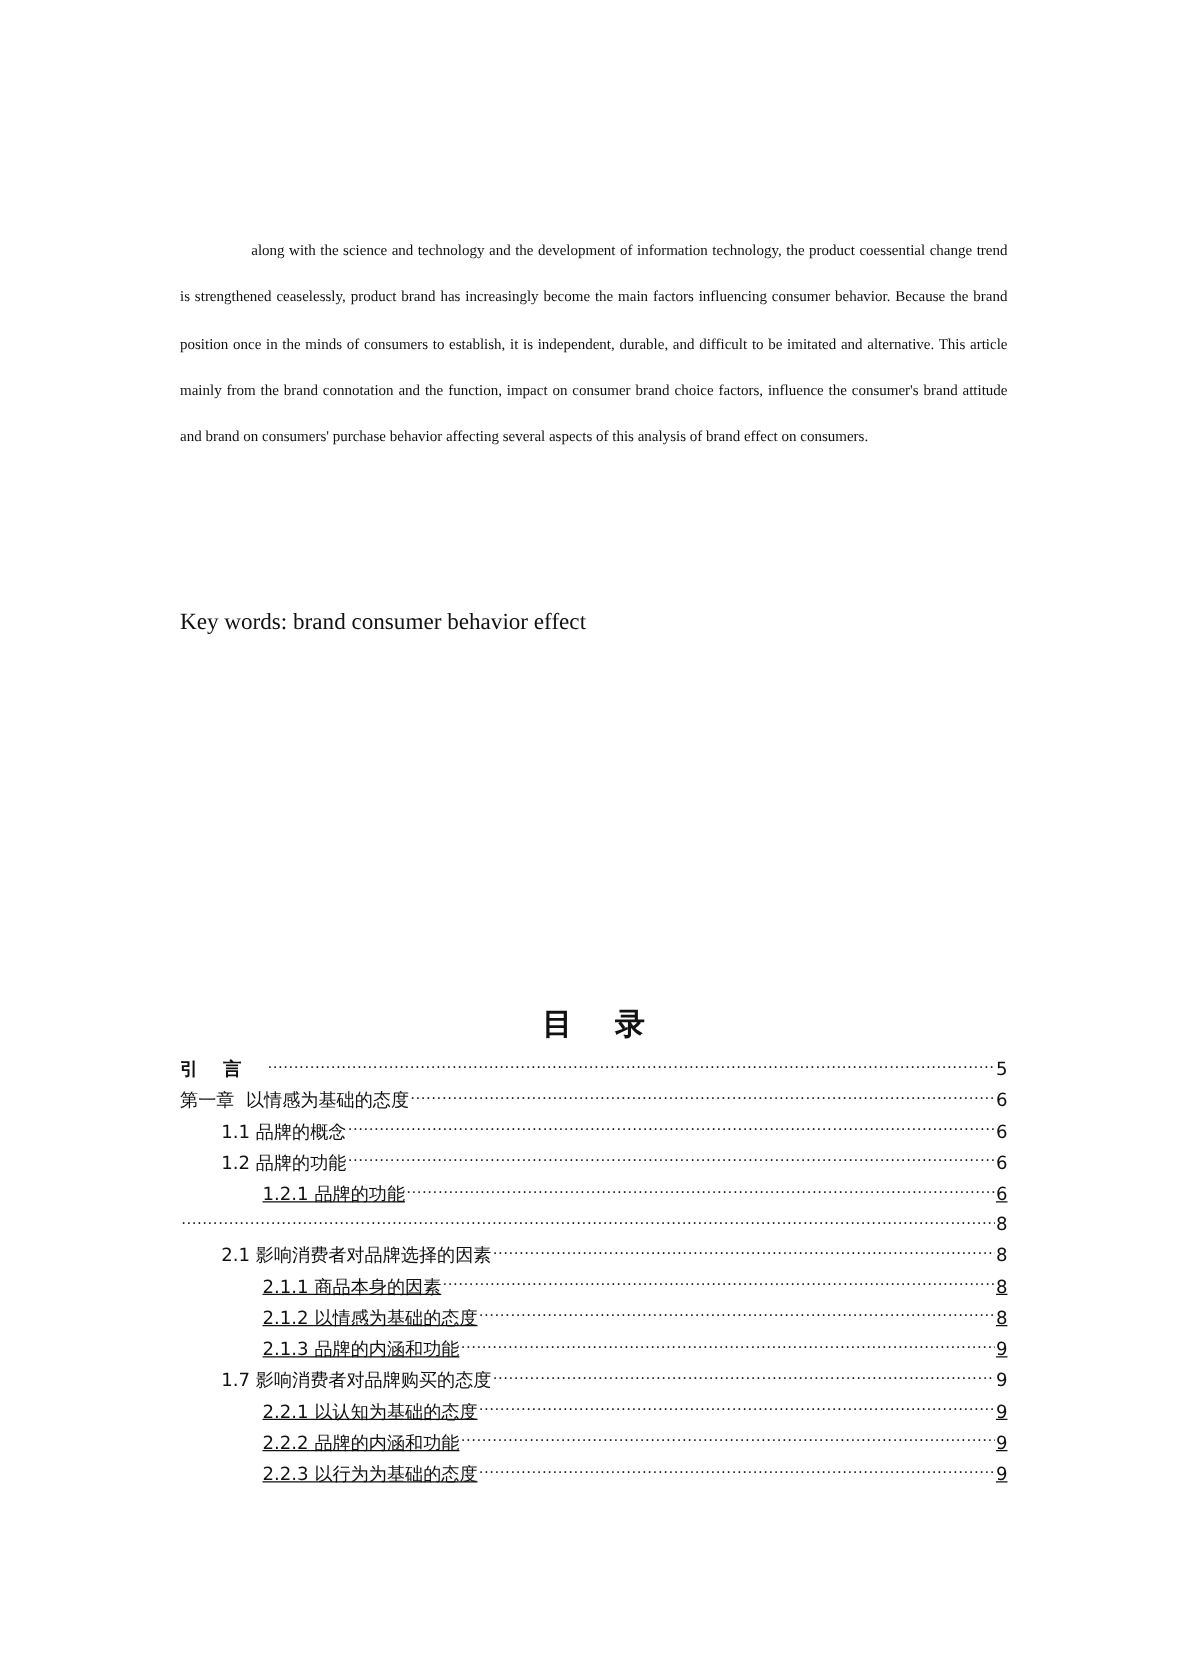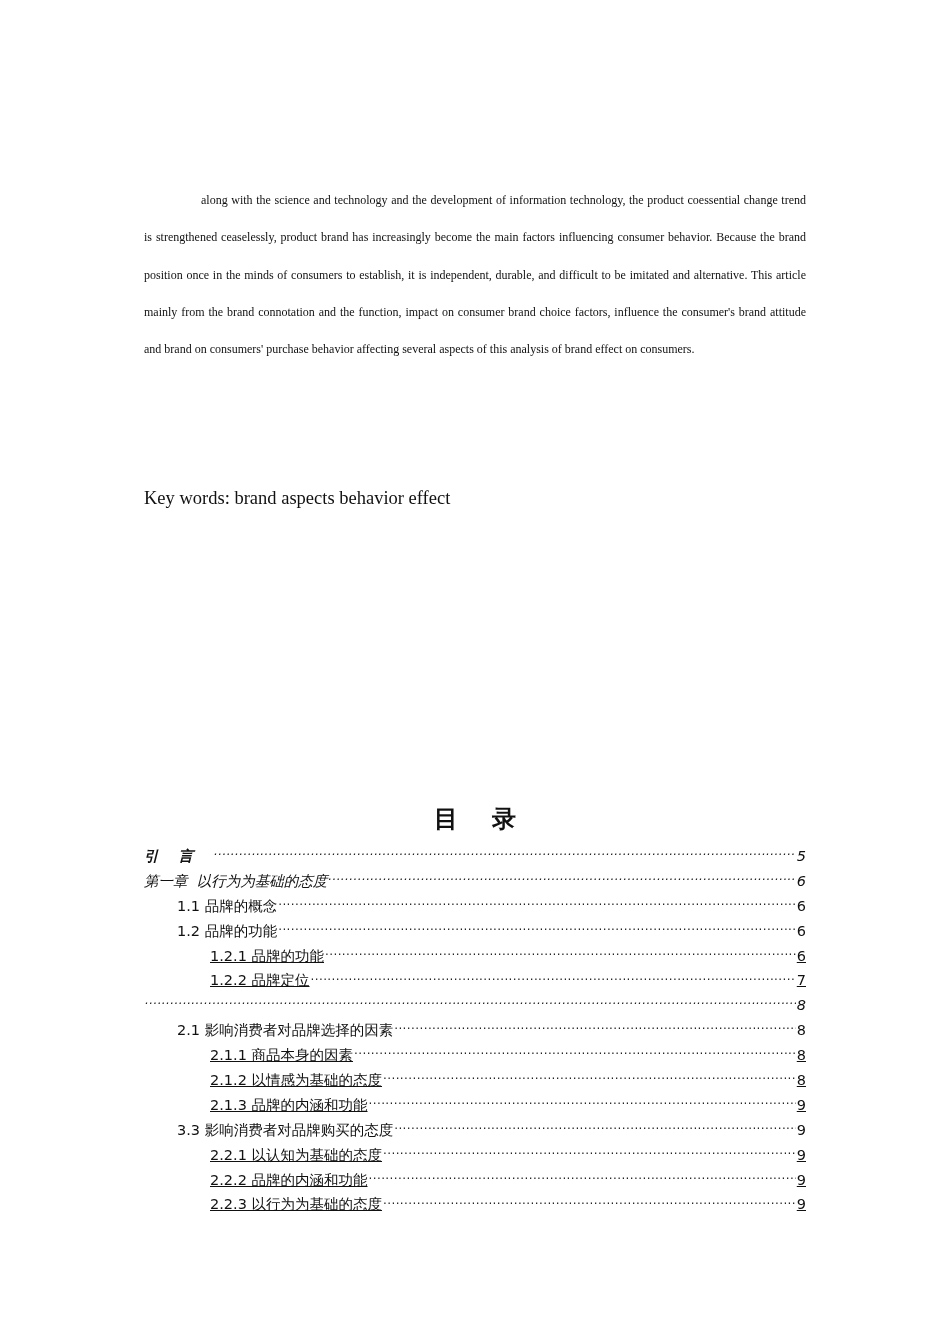--- a/index.html
+++ b/index.html
@@ -69,21 +69,21 @@
       font-size: 14.5px;
       line-height: 24.9px;
     }
     .toc-row {
       display: flex;
       align-items: baseline;
       white-space: nowrap;
       height: 24.9px;
       cursor: pointer;
     }
-    .toc-row.l1 { padding-left: 0; font-style: italic; }
+    .toc-row.l1 { padding-left: 0; }
     .toc-row.l2 { padding-left: 33px; }
     .toc-row.l3 { padding-left: 66px; text-decoration: underline; }
     .toc-row.intro .toc-label { font-weight: bold; letter-spacing: 20px; }
     .toc-row.intro .toc-label::after { content: ""; }
     .toc-label {
       flex: 0 0 auto;
     }
     .toc-dots {
       flex: 1 1 auto;
       overflow: hidden;
@@ -110,55 +110,50 @@
 </head>
 <body>
 
 <div class="page">
 
   <div class="abstract">
     <p>along with the science and technology and the development of information technology, the product coessential change trend is strengthened ceaselessly, product brand has increasingly become the main factors influencing consumer behavior. Because the brand position once in the minds of consumers to establish, it is independent, durable, and difficult to be imitated and alternative. This article mainly from the brand connotation and the function, impact on consumer brand choice factors, influence the consumer's brand attitude and brand on consumers' purchase behavior affecting several aspects of this analysis of brand effect on consumers.</p>
   </div>
 
   <div class="keywords">
-    <span class="kw-label">Key words:</span><span> brand aspects behavior effect</span>
+    <span class="kw-label">Key words:</span><span> brand consumer behavior effect</span>
   </div>
 
   <div class="toc-title">目录</div>
 
   <div class="toc">
     <div class="toc-row l1 intro">
       <span class="toc-label">引言</span>
       <span class="toc-dots"></span>
       <span class="toc-page">5</span>
     </div>
     <div class="toc-row l1">
-      <span class="toc-label" style="white-space:pre">第一章  以行为为基础的态度</span>
+      <span class="toc-label" style="white-space:pre">第一章  以情感为基础的态度</span>
       <span class="toc-dots"></span>
       <span class="toc-page">6</span>
     </div>
     <div class="toc-row l2">
       <span class="toc-label">1.1 品牌的概念</span>
       <span class="toc-dots"></span>
       <span class="toc-page">6</span>
     </div>
     <div class="toc-row l2">
       <span class="toc-label">1.2 品牌的功能</span>
       <span class="toc-dots"></span>
       <span class="toc-page">6</span>
     </div>
     <div class="toc-row l3">
       <span class="toc-label">1.2.1 品牌的功能</span>
       <span class="toc-dots"></span>
       <span class="toc-page">6</span>
-    </div>
-    <div class="toc-row l3">
-      <span class="toc-label">1.2.2 品牌定位</span>
-      <span class="toc-dots"></span>
-      <span class="toc-page">7</span>
     </div>
     <div class="toc-row l1">
       <span class="toc-dots"></span>
       <span class="toc-page">8</span>
     </div>
     <div class="toc-row l2">
       <span class="toc-label">2.1 影响消费者对品牌选择的因素</span>
       <span class="toc-dots"></span>
       <span class="toc-page">8</span>
     </div>
@@ -171,21 +166,21 @@
       <span class="toc-label">2.1.2 以情感为基础的态度</span>
       <span class="toc-dots"></span>
       <span class="toc-page">8</span>
     </div>
     <div class="toc-row l3">
       <span class="toc-label">2.1.3 品牌的内涵和功能</span>
       <span class="toc-dots"></span>
       <span class="toc-page">9</span>
     </div>
     <div class="toc-row l2">
-      <span class="toc-label">3.3 影响消费者对品牌购买的态度</span>
+      <span class="toc-label">1.7 影响消费者对品牌购买的态度</span>
       <span class="toc-dots"></span>
       <span class="toc-page">9</span>
     </div>
     <div class="toc-row l3">
       <span class="toc-label">2.2.1 以认知为基础的态度</span>
       <span class="toc-dots"></span>
       <span class="toc-page">9</span>
     </div>
     <div class="toc-row l3">
       <span class="toc-label">2.2.2 品牌的内涵和功能</span>

